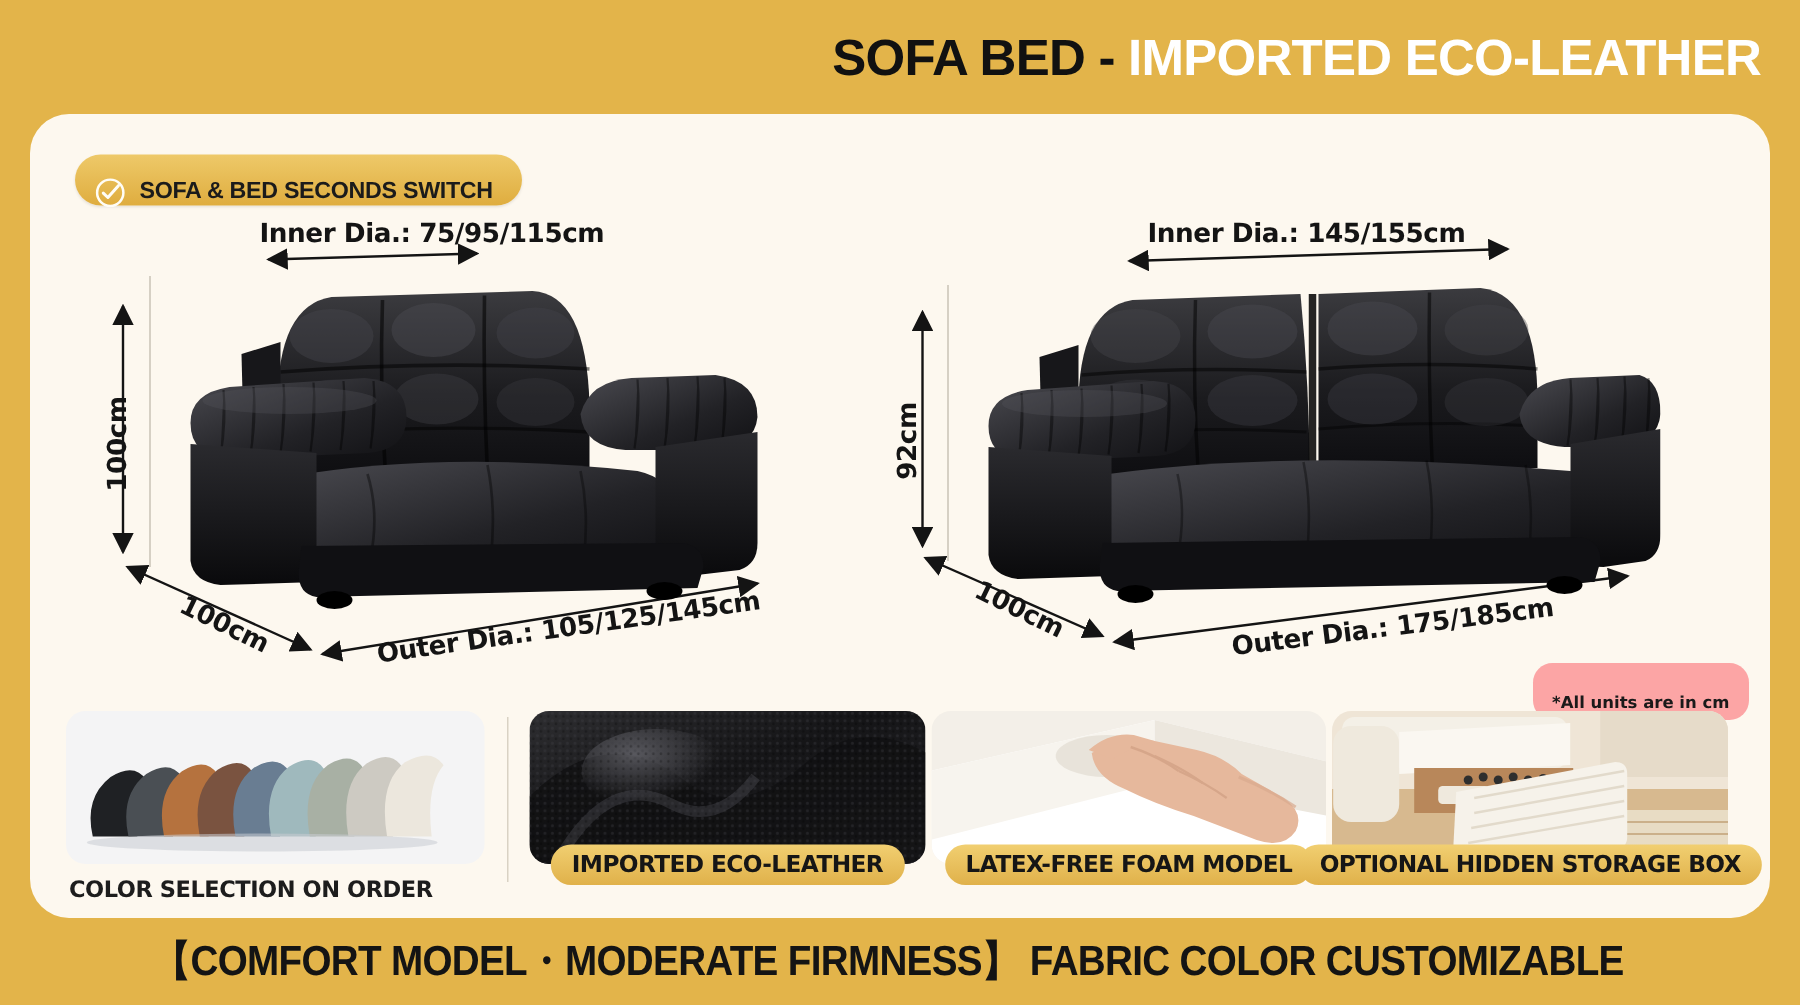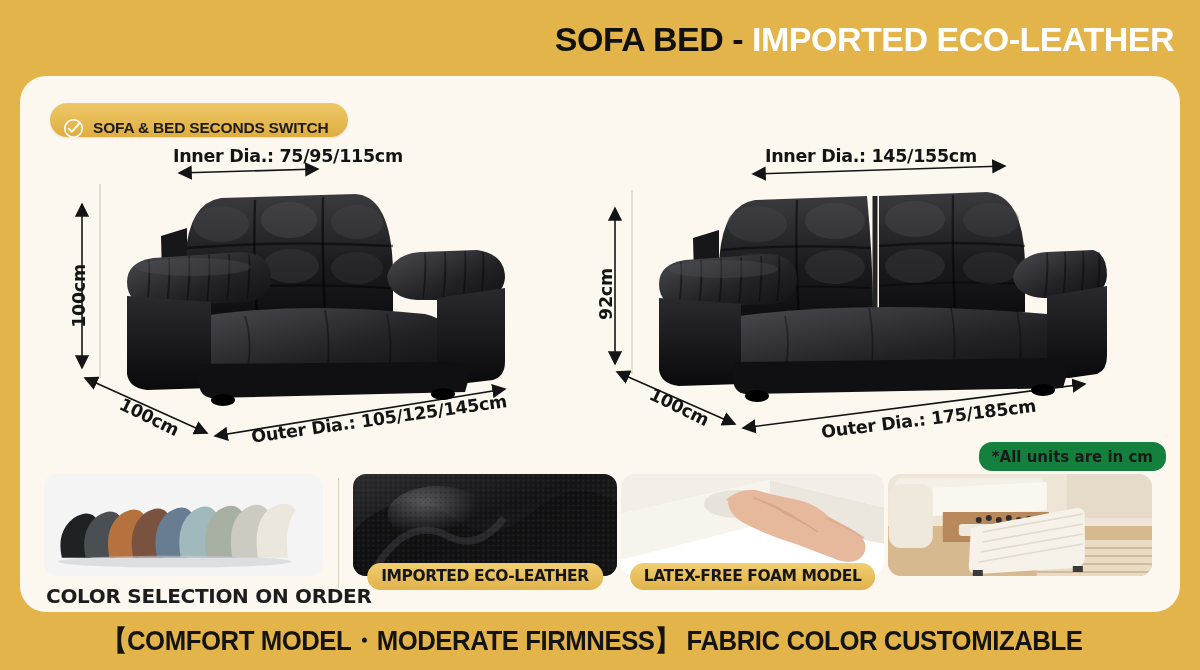--- a/index.html
+++ b/index.html
@@ -62,23 +62,23 @@
     letter-spacing: -0.3px;
   }
   .dim-svg { position: absolute; left: 0; top: 0; overflow: visible; }
 
   
   .sofa { position: absolute; }
 
   
   .units-pill {
     position: absolute; right: 14px; top: 366px;
-    background: #15803d; border-radius: 13px;
-    padding: 6px 13px 5px;
-    font-size: 15px; font-weight: 600; color: #1a1a1a;
+    background: #fca5a5; border-radius: 13px;
+    padding: 20px 13px 5px;
+    font-size: 11px; font-weight: 600; color: #1a1a1a;
     font-family: "DejaVu Sans", sans-serif;
     white-space: nowrap;
   }
 
   
   .strip {
     position: absolute; left: 24px; top: 398px;
     width: 1112px; height: 132px;
     display: flex; align-items: flex-start;
   }
@@ -89,21 +89,21 @@
   .cell-img { width: 266px; margin-right: 4px; }
 
   .thumb {
     width: 100%; height: 102px; border-radius: 13px;
     overflow: hidden; position: relative;
   }
   .thumb-colors { background: #f4f4f5; }
 
   .caption-plain {
     position: absolute; left: 2px; top: 110px;
-    font-size: 20px; font-weight: 700; color: #1d1d1d;
+    font-size: 15px; font-weight: 700; color: #1d1d1d;
     letter-spacing: -0.3px; white-space: nowrap;
     font-family: "DejaVu Sans", sans-serif;
   }
   .caption-pill {
     position: absolute; left: 50%; transform: translateX(-50%);
     bottom: 16px;
     background: linear-gradient(180deg,#f1cf71 0%, #e0b14a 100%);
     border-radius: 14px; padding: 4px 14px 5px;
     font-size: 15.5px; font-weight: 700; color: #161616;
     letter-spacing: -0.4px; white-space: nowrap;
@@ -445,19 +445,20 @@
           <g stroke="#e2dacb" stroke-width="1.6">
             <path d="M96 58 L196 40"></path>
               <path d="M96 68 L196 50"></path>
               <path d="M94 78 L196 60"></path>
               <path d="M92 88 L196 70"></path>
           </g>
           <rect x="86" y="96" width="10" height="6" fill="#3a3a3a"></rect>
           <rect x="186" y="92" width="10" height="6" fill="#3a3a3a"></rect>
         </svg>
       </div>
+      <div class="caption-pill">OPTIONAL HIDDEN STORAGE BOX</div>
     </div>
   </div>
 </div>
 
 <div class="footer">
   <div class="footer-text">【COMFORT MODEL・MODERATE FIRMNESS】 FABRIC COLOR CUSTOMIZABLE</div>
 </div>
 
 </body></html>

